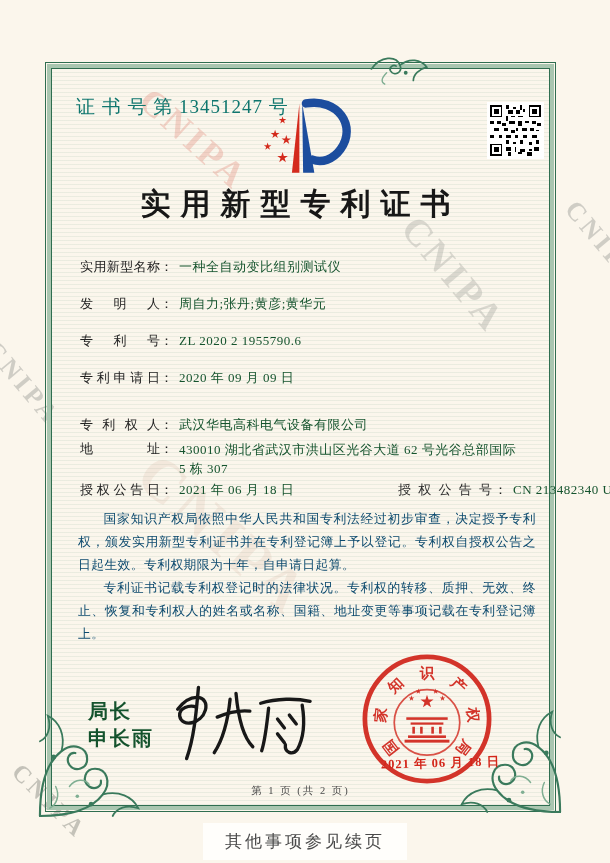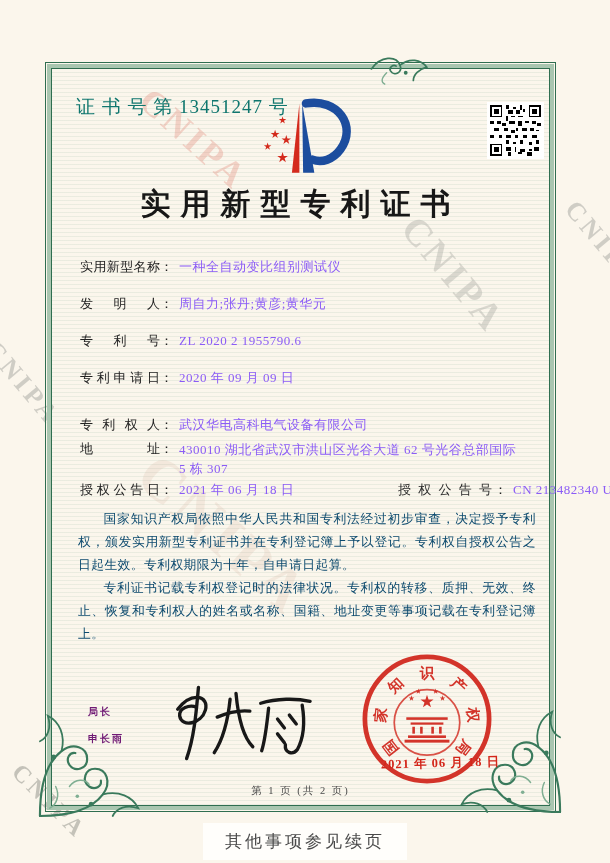--- a/index.html
+++ b/index.html
@@ -50,36 +50,36 @@
   .qr{position:absolute;left:487px;top:102px;width:57px;height:57px;z-index:5;background:#fff;padding:3px;box-sizing:border-box;}
   .title{
     position:absolute;left:45px;top:184px;width:511px;text-align:center;z-index:5;
     font-size:30px;font-weight:700;letter-spacing:10px;color:#171717;
   }
 
   
   .frow{position:absolute;left:80px;width:460px;font-size:13px;z-index:5;white-space:nowrap;}
   .flabel{display:inline-block;width:80px;text-align:justify;text-align-last:justify;vertical-align:top;color:#222;}
   .colon{display:inline-block;margin-right:6px;color:#222;}
-  .fvalue{color:#8b5cf6;letter-spacing:0.5px;}
+  .fvalue{color:#14532d;letter-spacing:0.5px;}
   .addr-val{display:inline-block;vertical-align:top;white-space:normal;width:340px;line-height:19px;}
   .grant2{position:absolute;left:318px;top:0;}
   .grant2 .glabel{letter-spacing:2px;text-align:center;}
 
   
   .bodytext{
     position:absolute;left:78px;top:508px;width:458px;z-index:5;
     font-size:12.8px;line-height:23px;color:#0c4a6e;letter-spacing:0.4px;
     text-align:justify;
   }
   .bodytext p{margin:0;text-indent:2em;}
 
   
-  .officer{position:absolute;left:88px;top:698px;z-index:5;font-size:10px;
-           letter-spacing:2px;color:#701a75;font-weight:600;line-height:27px;}
+  .officer{position:absolute;left:88px;top:698px;z-index:5;font-size:20px;
+           letter-spacing:2px;color:#14532d;font-weight:600;line-height:27px;}
   .signature{position:absolute;left:152px;top:678px;width:168px;height:92px;z-index:5;}
   .seal{position:absolute;left:358px;top:650px;width:138px;height:138px;z-index:6;opacity:0.92;}
   .seal-date{position:absolute;left:381px;top:755px;z-index:7;color:#d3261a;
              font-size:12.5px;font-weight:600;letter-spacing:1px;transform:rotate(-1.5deg);white-space:nowrap;}
   .page-num{position:absolute;left:45px;top:784px;width:511px;text-align:center;z-index:5;
             font-size:10.5px;letter-spacing:2px;color:#4a4a4a;}
   .footer-note{position:absolute;left:50%;top:823px;transform:translateX(-50%);z-index:5;
                background:#fffefb;padding:7px 22px;font-size:17px;letter-spacing:3px;color:#4a4a4a;}
 </style>
 </head>

